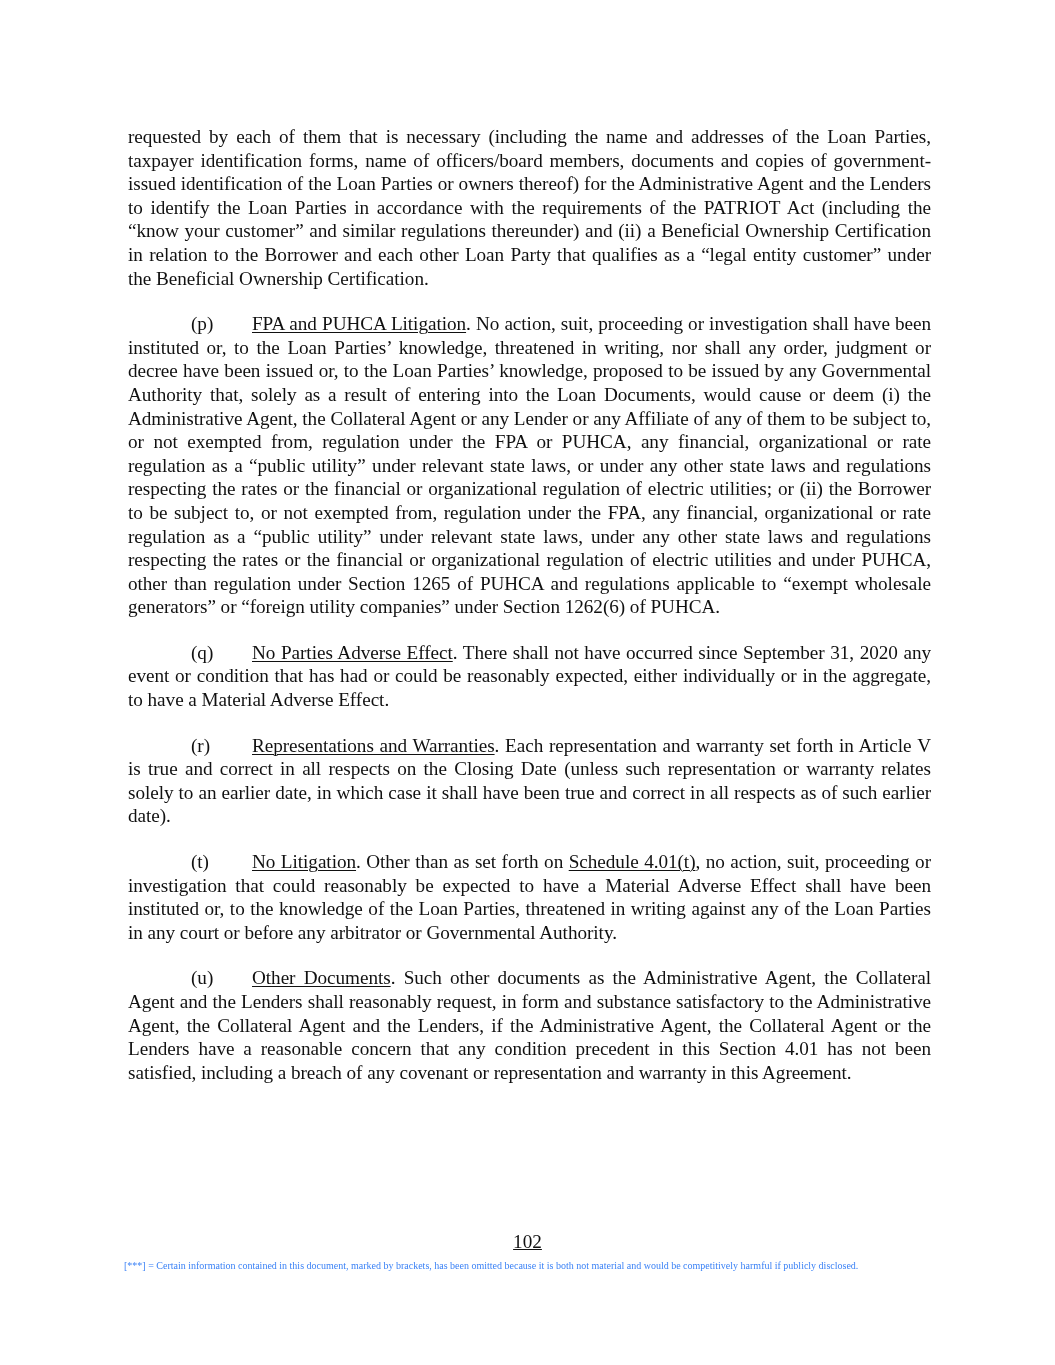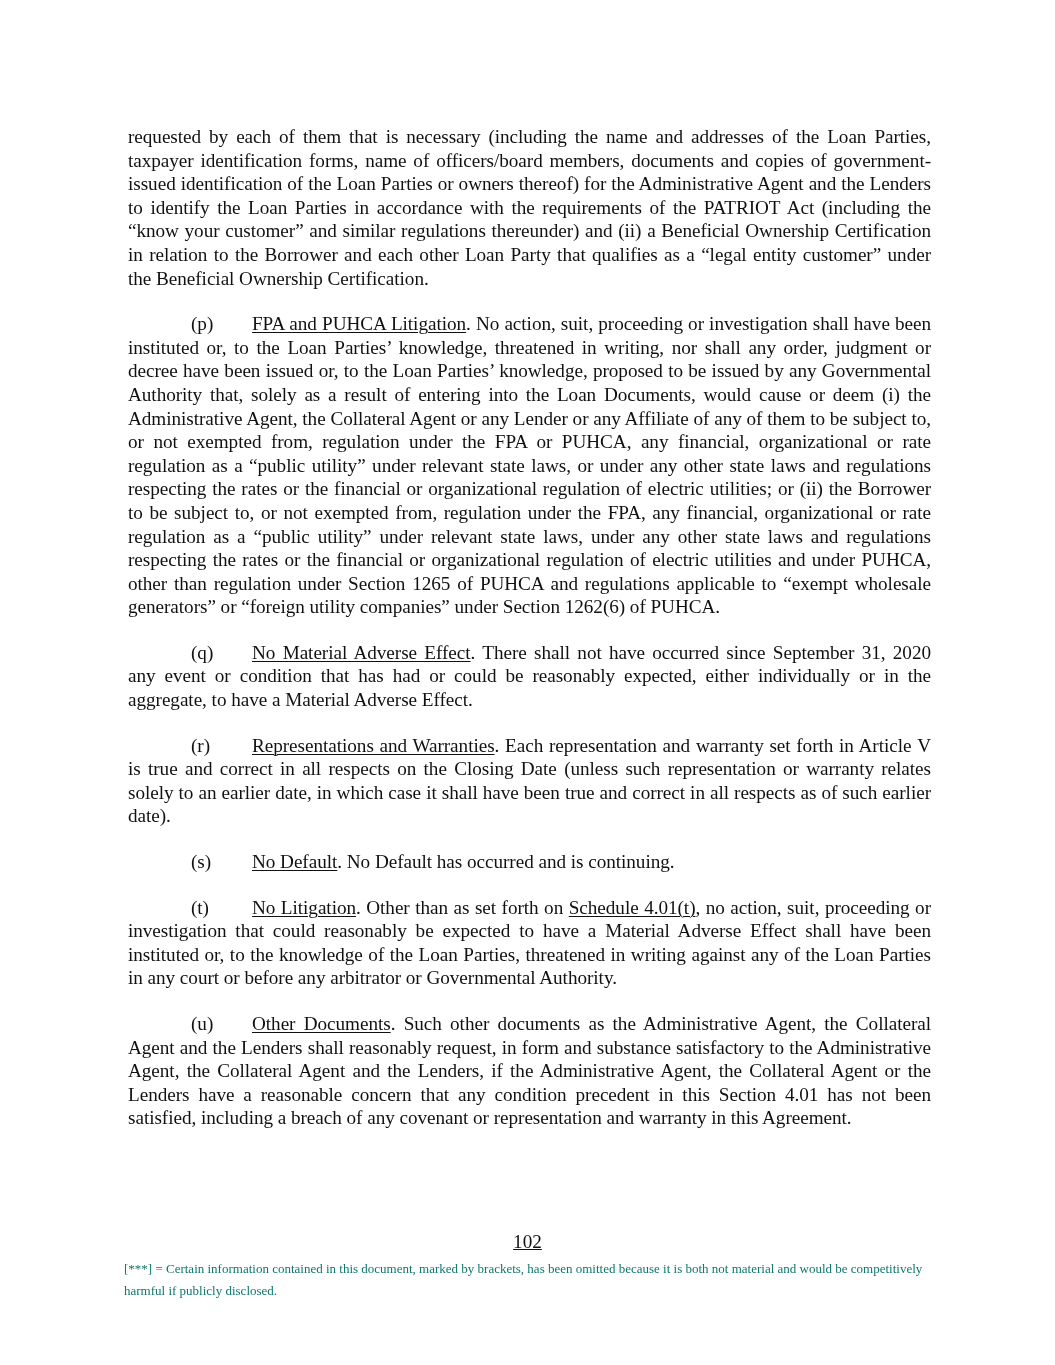--- a/index.html
+++ b/index.html
@@ -51,39 +51,38 @@
       text-align: center;
       font-size: 19.2px;
       line-height: 24px;
       text-decoration: underline;
     }
     .footnote {
       position: absolute;
       left: 124px;
       top: 1258px;
       width: 810px;
-      font-size: 13px;
-      line-height: 22px;
-      color: #0f766e;
+      font-size: 10px;
+      line-height: 16px;
+      color: #3b82f6;
     }
   </style>
 </head>
 <body>
 
 <div class="page">
 
   <p class="para">requested by each of them that is necessary (including the name and addresses of the Loan Parties, taxpayer identification forms, name of officers/board members, documents and copies of government-issued identification of the Loan Parties or owners thereof) for the Administrative Agent and the Lenders to identify the Loan Parties in accordance with the requirements of the PATRIOT Act (including the “know your customer” and similar regulations thereunder) and (ii) a Beneficial Ownership Certification in relation to the Borrower and each other Loan Party that qualifies as a “legal entity customer” under the Beneficial Ownership Certification.</p>
 
   <p class="para indent"><span class="label">(p)</span><span class="heading">FPA and PUHCA Litigation</span><span>.  No action, suit, proceeding or investigation shall have been instituted or, to the Loan Parties’ knowledge, threatened in writing, nor shall any order, judgment or decree have been issued or, to the Loan Parties’ knowledge, proposed to be issued by any Governmental Authority that, solely as a result of entering into the Loan Documents, would cause or deem (i) the Administrative Agent, the Collateral Agent or any Lender or any Affiliate of any of them to be subject to, or not exempted from, regulation under the FPA or PUHCA, any financial, organizational or rate regulation as a “public utility” under relevant state laws, or under any other state laws and regulations respecting the rates or the financial or organizational regulation of electric utilities; or (ii)&nbsp;the Borrower to be subject to, or not exempted from, regulation under the FPA, any financial, organizational or rate regulation as a “public utility” under relevant state laws, under any other state laws and regulations respecting the rates or the financial or organizational regulation of electric utilities and under PUHCA, other than regulation under Section 1265 of PUHCA and regulations applicable to “exempt wholesale generators” or “foreign utility companies” under Section 1262(6) of PUHCA.</span></p>
 
-  <p class="para indent"><span class="label">(q)</span><span class="heading">No Material Adverse Effect</span><span>.  There shall not have occurred since September 31, 2020 any event or condition that has had or could be reasonably expected, either individually or in the aggregate, to have a Material Adverse Effect.</span></p>
+  <p class="para indent"><span class="label">(q)</span><span class="heading">No Parties Adverse Effect</span><span>.  There shall not have occurred since September 31, 2020 any event or condition that has had or could be reasonably expected, either individually or in the aggregate, to have a Material Adverse Effect.</span></p>
 
   <p class="para indent"><span class="label">(r)</span><span class="heading">Representations and Warranties</span><span>.  Each representation and warranty set forth in Article&nbsp;V is true and correct in all respects on the Closing Date (unless such representation or warranty relates solely to an earlier date, in which case it shall have been true and correct in all respects as of such earlier date).</span></p>
 
-  <p class="para indent"><span class="label">(s)</span><span class="heading">No Default</span><span>.  No Default has occurred and is continuing.</span></p>
 
   <p class="para indent"><span class="label">(t)</span><span class="heading">No Litigation</span><span>.  Other than as set forth on </span><span class="uref">Schedule 4.01(t)</span><span>, no action, suit, proceeding or investigation that could reasonably be expected to have a Material Adverse Effect shall have been instituted or, to the knowledge of the Loan Parties, threatened in writing against any of the Loan Parties in any court or before any arbitrator or Governmental Authority.</span></p>
 
   <p class="para indent"><span class="label">(u)</span><span class="heading">Other Documents</span><span>.  Such other documents as the Administrative Agent, the Collateral Agent and the Lenders shall reasonably request, in form and substance satisfactory to the Administrative Agent, the Collateral Agent and the Lenders, if the Administrative Agent, the Collateral Agent or the Lenders have a reasonable concern that any condition precedent in this Section 4.01 has not been satisfied, including a breach of any covenant or representation and warranty in this Agreement.</span></p>
 
 </div>
 
 <div class="page-number">102</div>
 
 <div class="footnote">[***] = Certain information contained in this document, marked by brackets, has been omitted because it is both not material and would be competitively harmful if publicly disclosed.</div>

